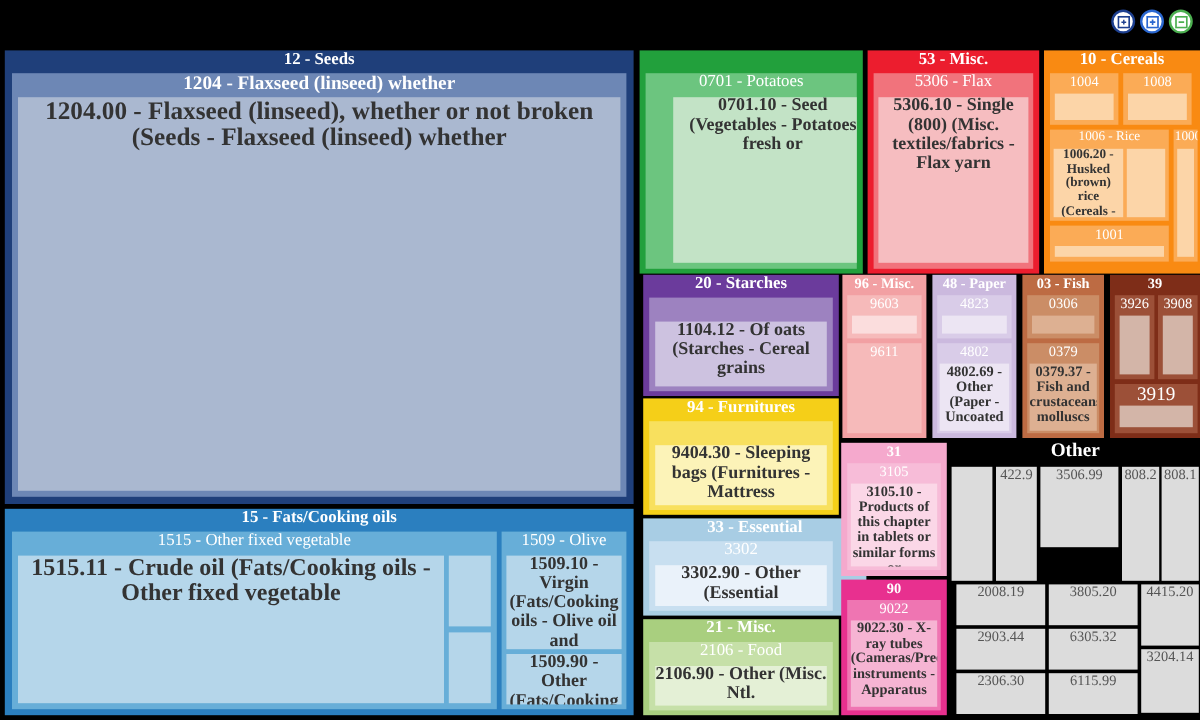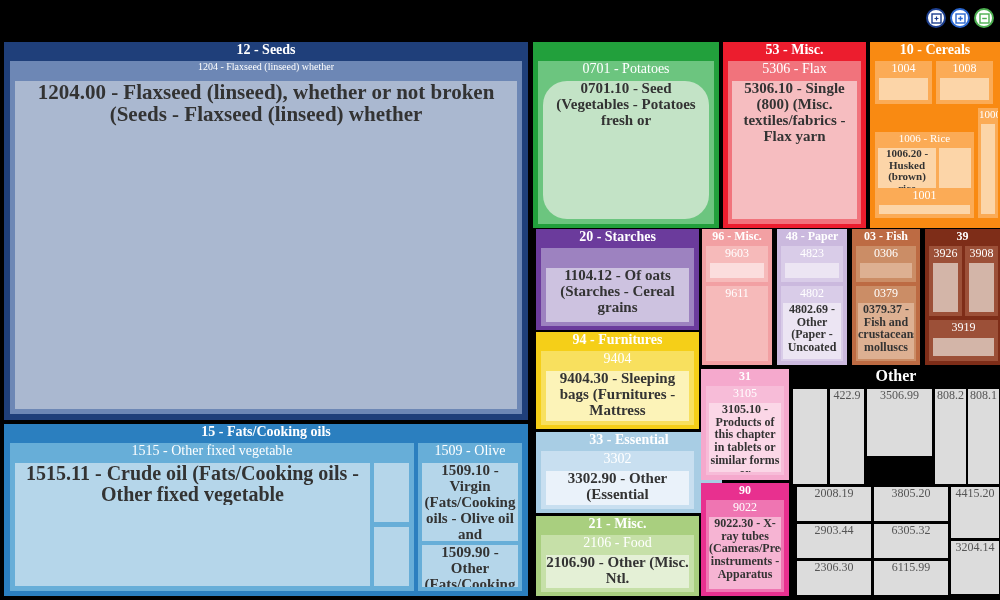--- a/index.html
+++ b/index.html
@@ -119,21 +119,21 @@
       <svg width="11" height="11" viewBox="0 0 11 11" aria-hidden="true">
         <rect x="1" y="1" width="9" height="9" fill="none" stroke="#4caf50" stroke-width="1.4"></rect>
         <path d="M3.2 5.5 h4.6" stroke="#4caf50" stroke-width="1.4"></path>
       </svg>
     </div>
   </div>
 
   <div class="grp" style="left:4px; top:42px; width:524px; height:378px; background:#1f3f7a;">
     <div class="grp-title" style="font-size:14px; padding-top:1px; height:17px;">12 - Seeds</div>
     <div class="sub" style="left:6px; top:19px; width:512px; height:353px; background:#6d87b5;">
-      <div class="sub-title" style="font-size:10px; padding-top:1px; height:18px;">1204 - Flaxseed (linseed) whether</div>
+      <div class="sub-title" style="font-size:16px; padding-top:1px; height:18px;font-weight:bold;">1204 - Flaxseed (linseed) whether</div>
       <div class="leaf" style="left:5px; top:20px; width:502px; height:328px; background:#aab8d0;">
         <div class="leaf-label" style="font-size:21px; padding:0 2px;">1204.00 - Flaxseed (linseed), whether or not broken (Seeds - Flaxseed (linseed) whether</div>
       </div>
     </div>
   </div>
 
   <div class="grp" style="left:4px; top:424px; width:524px; height:172px; background:#2b7fbf;">
     <div class="grp-title" style="font-size:14px; padding-top:1px; height:17px;">15 - Fats/Cooking oils</div>
 
     <div class="sub" style="left:6px; top:19px; width:404px; height:148px; background:#67aed8;">
@@ -156,21 +156,21 @@
       </div>
       <div class="leaf" style="left:4px; top:102px; width:96px; height:42px; background:#b5d6ea;">
         <div class="leaf-label" style="font-size:15px;">1509.90 - Other (Fats/Cooking</div>
       </div>
     </div>
   </div>
 
   <div class="grp" style="left:533px; top:42px; width:186px; height:186px; background:#22a03c;">
     <div class="sub" style="left:5px; top:19px; width:176px; height:163px; background:#6cc57f;">
       <div class="sub-title" style="font-size:14px; padding-top:1px; height:18px;">0701 - Potatoes</div>
-      <div class="leaf" style="left:5px; top:20px; width:166px; height:138px; background:#c3e3c6;border-radius:24px;">
+      <div class="leaf" style="left:23px; top:20px; width:166px; height:138px; background:#c3e3c6;">
         <div class="leaf-label" style="font-size:15px; padding:0 2px;">0701.10 - Seed (Vegetables - Potatoes fresh or</div>
       </div>
     </div>
   </div>
 
   <div class="grp" style="left:723px; top:42px; width:143px; height:186px; background:#ec1d2e;">
     <div class="grp-title" style="font-size:14px; padding-top:1px; height:17px;">53 - Misc.</div>
     <div class="sub" style="left:5px; top:19px; width:133px; height:163px; background:#f1737c;">
       <div class="sub-title" style="font-size:14px; padding-top:1px; height:18px;">5306 - Flax</div>
       <div class="leaf" style="left:4px; top:20px; width:125px; height:138px; background:#f6bdc0;">
@@ -185,21 +185,21 @@
     <div class="sub" style="left:5px; top:19px; width:57px; height:43px; background:#fbab56;">
       <div class="sub-title" style="font-size:12px; padding-top:1px; height:15px;">1004</div>
       <div class="leaf" style="left:4px; top:17px; width:49px; height:22px; background:#fcd5a8;"></div>
     </div>
 
     <div class="sub" style="left:66px; top:19px; width:57px; height:43px; background:#fbab56;">
       <div class="sub-title" style="font-size:12px; padding-top:1px; height:15px;">1008</div>
       <div class="leaf" style="left:4px; top:17px; width:49px; height:22px; background:#fcd5a8;"></div>
     </div>
 
-    <div class="sub" style="left:5px; top:66px; width:99px; height:76px; background:#fbab56;margin-top:24px;">
+    <div class="sub" style="left:5px; top:66px; width:99px; height:76px; background:#fbab56;">
       <div class="sub-title" style="font-size:11px; padding-top:1px; height:14px;">1006 - Rice</div>
       <div class="leaf" style="left:3px; top:16px; width:58px; height:57px; background:#fcd5a8;">
         <div class="leaf-label" style="font-size:11px;">1006.20 - Husked (brown) rice (Cereals - Rice</div>
       </div>
       <div class="leaf" style="left:64px; top:16px; width:32px; height:57px; background:#fcd5a8;"></div>
     </div>
 
     <div class="sub" style="left:108px; top:66px; width:20px; height:110px; background:#fbab56;">
       <div class="sub-title" style="font-size:11px; padding-top:1px; height:14px; text-align:left; padding-left:1px;">1000</div>
       <div class="leaf" style="left:3px; top:16px; width:14px; height:90px; background:#fcd5a8;"></div>
@@ -216,21 +216,20 @@
     <div class="sub" style="left:5px; top:19px; width:153px; height:78px; background:#9d82c0;">
       <div class="leaf" style="left:5px; top:20px; width:143px; height:54px; background:#cdc2e0;">
         <div class="leaf-label" style="font-size:15px;">1104.12 - Of oats (Starches - Cereal grains</div>
       </div>
     </div>
   </div>
 
   <div class="grp" style="left:536px; top:332px; width:163px; height:97px; background:#f5cf18;">
     <div class="grp-title" style="font-size:14px; padding-top:1px; height:17px;">94 - Furnitures</div>
     <div class="sub" style="left:5px; top:19px; width:153px; height:74px; background:#f8e05e;">
-      <div class="sub-title" style="font-size:14px; padding-top:1px; height:18px;">9404</div>
       <div class="leaf" style="left:5px; top:20px; width:143px; height:50px; background:#fcf3b8;">
         <div class="leaf-label" style="font-size:15px;">9404.30 - Sleeping bags (Furnitures - Mattress</div>
       </div>
     </div>
   </div>
 
   <div class="grp" style="left:536px; top:432px; width:186px; height:81px; background:#a8cde4;">
     <div class="grp-title" style="font-size:14px; padding-top:1px; height:17px;">33 - Essential</div>
     <div class="sub" style="left:5px; top:19px; width:153px; height:58px; background:#c8dff0;">
       <div class="sub-title" style="font-size:14px; padding-top:1px; height:18px;">3302</div>
@@ -293,21 +292,21 @@
     <div class="grp-title" style="font-size:12px; padding-top:1px; height:15px;">39</div>
     <div class="sub" style="left:4px; top:17px; width:33px; height:70px; background:#9c5038;">
       <div class="sub-title" style="font-size:12px; padding-top:1px; height:15px;">3926</div>
       <div class="leaf" style="left:4px; top:17px; width:25px; height:49px; background:#d3b5a8;"></div>
     </div>
     <div class="sub" style="left:40px; top:17px; width:33px; height:70px; background:#9c5038;">
       <div class="sub-title" style="font-size:12px; padding-top:1px; height:15px;">3908</div>
       <div class="leaf" style="left:4px; top:17px; width:25px; height:49px; background:#d3b5a8;"></div>
     </div>
     <div class="sub" style="left:4px; top:91px; width:69px; height:41px; background:#9c5038;">
-      <div class="sub-title" style="font-size:12px; padding-top:1px; height:15px;">3919</div>
+      <div class="sub-title" style="font-size:16px; padding-top:1px; height:15px;">3919</div>
       <div class="leaf" style="left:4px; top:18px; width:61px; height:18px; background:#d3b5a8;"></div>
     </div>
   </div>
 
   <div class="grp" style="left:701px; top:369px; width:88px; height:111px; background:#f5a9cd;">
     <div class="grp-title" style="font-size:12px; padding-top:1px; height:15px;">31</div>
     <div class="sub" style="left:5px; top:17px; width:78px; height:89px; background:#f7bcd8;">
       <div class="sub-title" style="font-size:12px; padding-top:1px; height:15px;">3105</div>
       <div class="leaf" style="left:3px; top:17px; width:72px; height:69px; background:#fbd7e7;">
         <div class="leaf-label" style="font-size:12px;">3105.10 - Products of this chapter in tablets or similar forms or</div>

